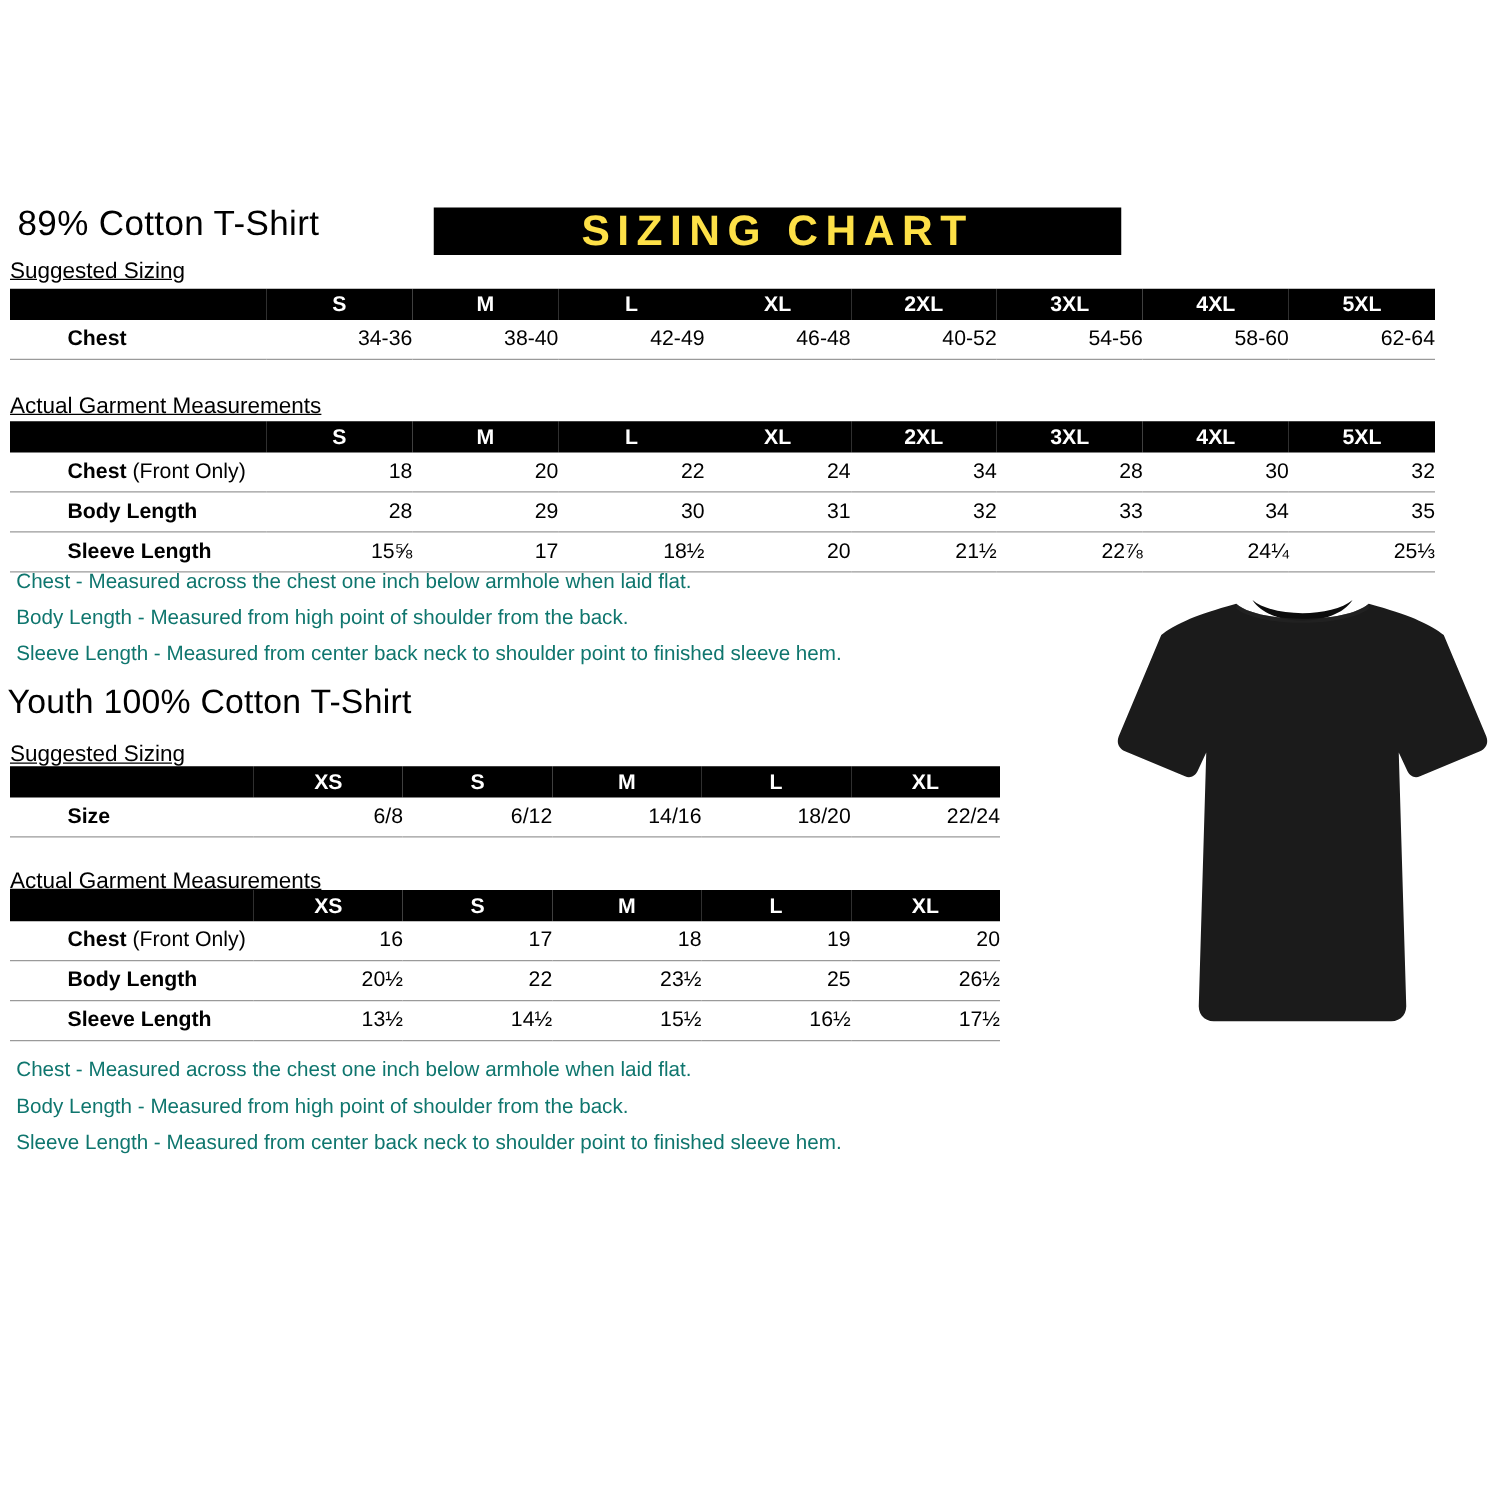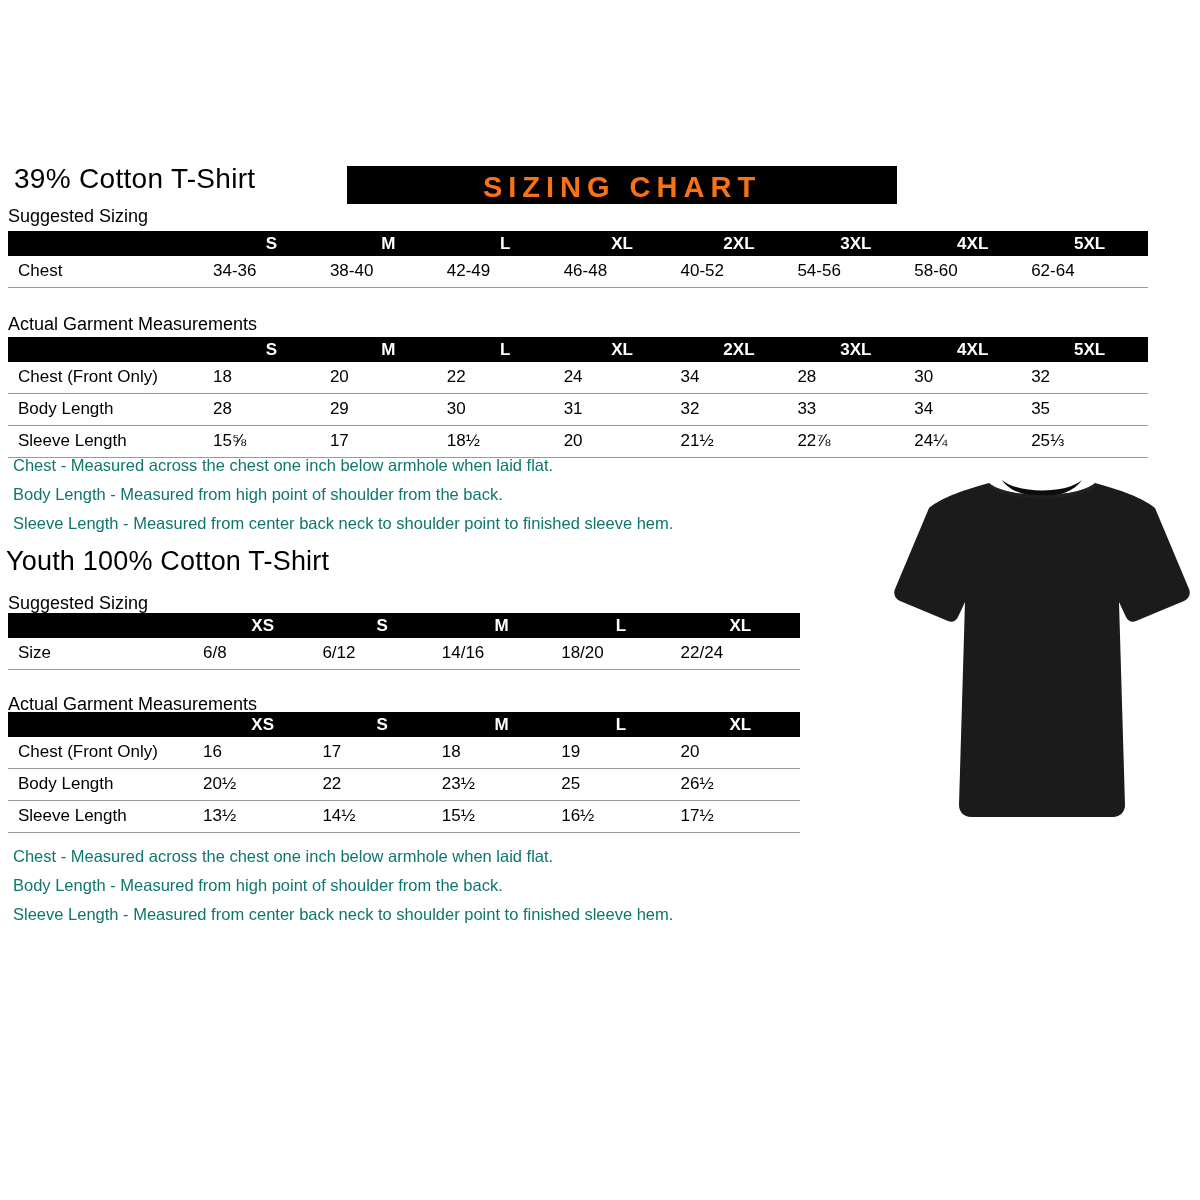--- a/index.html
+++ b/index.html
@@ -3,49 +3,49 @@
 <meta charset="utf-8">
 <style>
   html,body{margin:0;padding:0;background:#fff;}
   body{
     width:1200px;height:1200px;position:relative;overflow:hidden;
     font-family:"Liberation Sans","DejaVu Sans",sans-serif;color:#000;
   }
   .abs{position:absolute;}
   .adult-title{left:14px;top:163px;font-size:28px;font-weight:400;letter-spacing:.3px;}
   .banner{
-    left:347px;top:166px;width:550px;height:38px;background:#000;color:#f97316;
-    display:flex;align-items:flex-end;justify-content:center;
-    font-size:29px;font-weight:bold;letter-spacing:6px;
-  }
-  .section-label{font-size:18px;}
+    left:347px;top:166px;width:550px;height:38px;background:#000;color:#fde047;
+    display:flex;align-items:flex-start;justify-content:center;
+    font-size:34px;font-weight:bold;letter-spacing:6px;
+  }
+  .section-label{font-size:18px;text-decoration:underline;}
   .youth-title{left:6px;top:546px;font-size:27px;font-weight:normal;letter-spacing:.2px;}
 
   table.size-table{border-collapse:collapse;table-layout:fixed;font-size:17px;}
   table.adult-table{width:1140px;}
   table.youth-table{width:792px;}
   table.size-table th{
     background:#000;color:#fff;font-weight:bold;font-size:17px;
     height:25px;padding:0;text-align:center;
   }
   table.size-table td{
-    text-align:left;border-bottom:1px solid #9a9a9a;
+    text-align:right;border-bottom:1px solid #9a9a9a;
     padding:5px 0 6px;font-size:17px;
   }
   table.size-table td.rowlabel{text-align:left;padding-left:10px;}
-  table.size-table td.rowlabel b{font-weight:normal;}
+  table.size-table td.rowlabel b{font-weight:bold;margin-left:36px;}
 
   .notes .note-line{font-size:16.5px;margin-bottom:10px;color:#0f766e;}
 
   .tshirt-wrap{left:892px;top:475px;width:300px;height:355px;}
 </style>
 </head>
 <body>
 
-<div class="abs adult-title">39% Cotton T-Shirt</div>
+<div class="abs adult-title">89% Cotton T-Shirt</div>
 
 <div class="abs banner">
   <span>SIZING CHART</span>
 </div>
 
 <div class="abs section-label" style="left:8px;top:206px;">Suggested Sizing</div>
 
 <div class="abs" style="left:8px;top:231px;">
     <table class="size-table adult-table">
       <colgroup>

